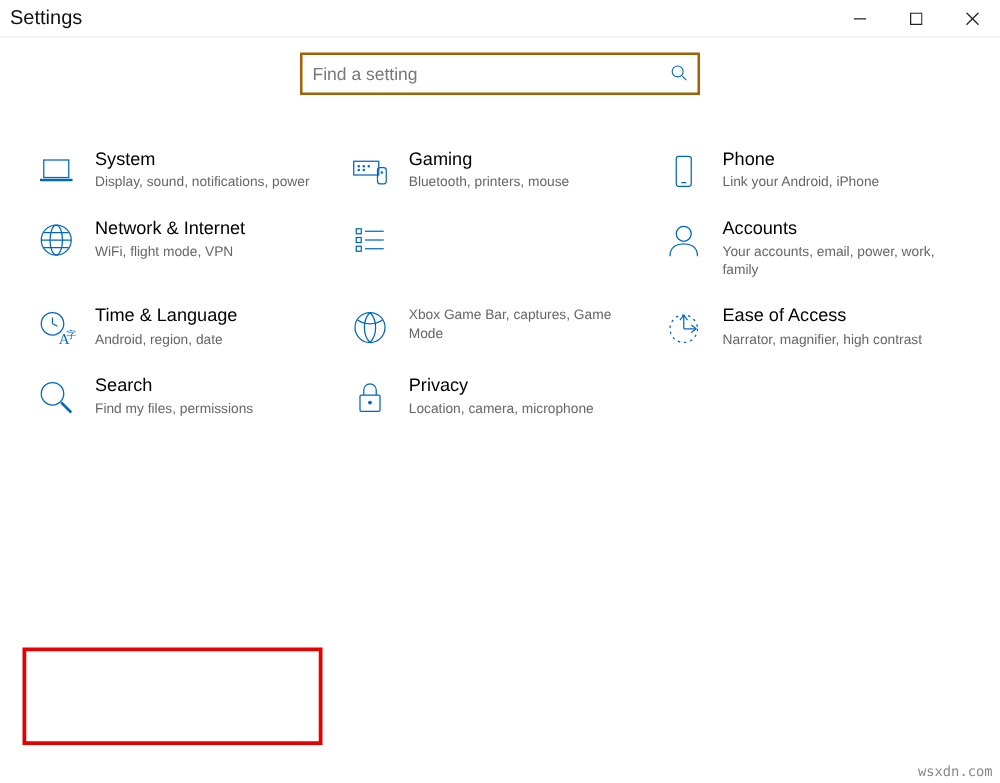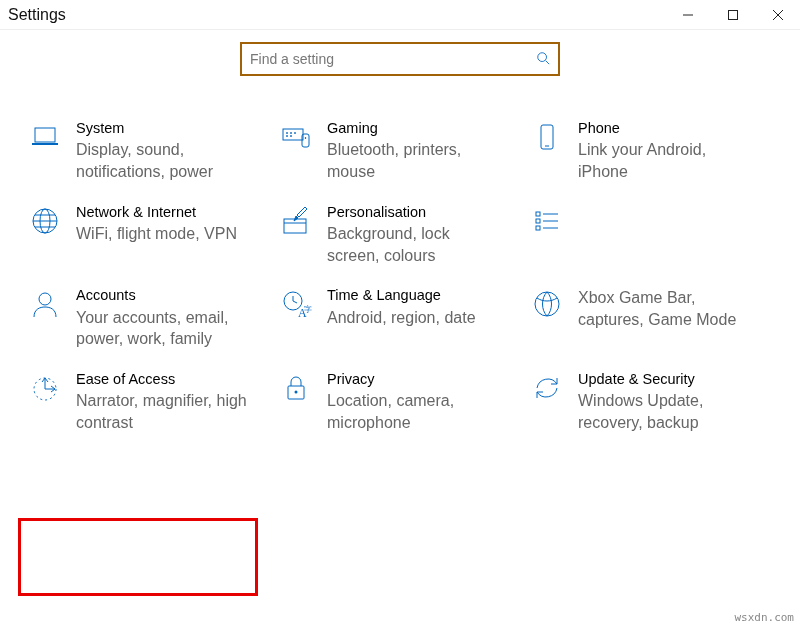--- a/index.html
+++ b/index.html
@@ -58,21 +58,21 @@
     }
     .item .iconbox {
       width: 34px; height: 34px;
       flex: 0 0 34px;
       display: flex; align-items: center; justify-content: center;
       color: #0067c0;
     }
     .item .iconbox svg { width: 32px; height: 32px; stroke: #0067c0; fill: none; stroke-width: 1; }
     .item .textbox { max-width: 175px; padding-top: 0; }
     .item .t { font-size: 14.5px; color: #000; margin-bottom: 2px; line-height: 1.2; }
-    .item .d { font-size: 16px; color: #666; line-height: 1.35; }
+    .item .d { font-size: 11px; color: #666; line-height: 1.35; }
 
     .highlight {
       position: absolute;
       border: 3px solid #e60000;
       pointer-events: none;
     }
     .watermark {
       position: absolute;
       bottom: 2px; right: 6px;
       font-size: 11px; color: #888;
@@ -171,34 +171,20 @@
           <line x1="6" y1="10" x2="26" y2="10"></line>
           <line x1="6" y1="22" x2="26" y2="22"></line>
         </svg>
     </div>
     <div class="textbox">
       <div class="t">Network &amp; Internet</div>
       <div class="d">WiFi, flight mode, VPN</div>
     </div>
   </div>
 
-  <div class="item">
-    <div class="iconbox">
-      <svg viewBox="0 0 32 32">
-          <rect x="4" y="14" width="22" height="14"></rect>
-          <line x1="4" y1="18" x2="26" y2="18"></line>
-          <path d="M17 10 L25 2 L27 4 L19 12 Z"></path>
-          <path d="M16 11 L18 13 L14 16 Z" fill="#0067c0"></path>
-        </svg>
-    </div>
-    <div class="textbox">
-      <div class="t">Personalisation</div>
-      <div class="d">Background, lock screen, colours</div>
-    </div>
-  </div>
 
   <div class="item">
     <div class="iconbox">
       <svg viewBox="0 0 32 32">
           <rect x="5" y="7" width="4" height="4"></rect>
           <line x1="12" y1="9" x2="27" y2="9"></line>
           <rect x="5" y="14" width="4" height="4"></rect>
           <line x1="12" y1="16" x2="27" y2="16"></line>
           <rect x="5" y="21" width="4" height="4"></rect>
           <line x1="12" y1="23" x2="27" y2="23"></line>
@@ -258,47 +244,45 @@
           <line x1="16" y1="17" x2="26" y2="17"></line>
           <path d="M26 17 L22 14 M26 17 L22 20"></path>
         </svg>
     </div>
     <div class="textbox">
       <div class="t">Ease of Access</div>
       <div class="d">Narrator, magnifier, high contrast</div>
     </div>
   </div>
 
+  <div class="item">
+    <div class="iconbox">
+      <svg viewBox="0 0 32 32">
+          <circle cx="13" cy="13" r="9"></circle>
+          <line x1="20" y1="20" x2="28" y2="28" stroke-width="2"></line>
+        </svg>
+    </div>
+    <div class="textbox">
+      <div class="t">Search</div>
+      <div class="d">Find my files, permissions</div>
+    </div>
+  </div>
 
   <div class="item">
     <div class="iconbox">
       <svg viewBox="0 0 32 32">
           <rect x="8" y="14" width="16" height="13" rx="1"></rect>
           <path d="M11 14 V10 a5 5 0 0 1 10 0 V14"></path>
           <circle cx="16" cy="20" r="1.5" fill="#0067c0" stroke="none"></circle>
         </svg>
     </div>
     <div class="textbox">
       <div class="t">Privacy</div>
       <div class="d">Location, camera, microphone</div>
     </div>
   </div>
 
-  <div class="item" id="cat-update">
-    <div class="iconbox">
-      <svg viewBox="0 0 32 32">
-          <path d="M26 12 A11 11 0 0 0 6 16"></path>
-          <path d="M6 20 A11 11 0 0 0 26 16"></path>
-          <path d="M26 6 L26 12 L20 12"></path>
-          <path d="M6 26 L6 20 L12 20"></path>
-        </svg>
-    </div>
-    <div class="textbox">
-      <div class="t">Update &amp; Security</div>
-      <div class="d">Windows Update, recovery, backup</div>
-    </div>
-  </div>
 
 </div>
 
 <div class="highlight" style="left:18px; top:518px; width:240px; height:78px;"></div>
 
 <div class="watermark">wsxdn.com</div>
 
 </body></html>

